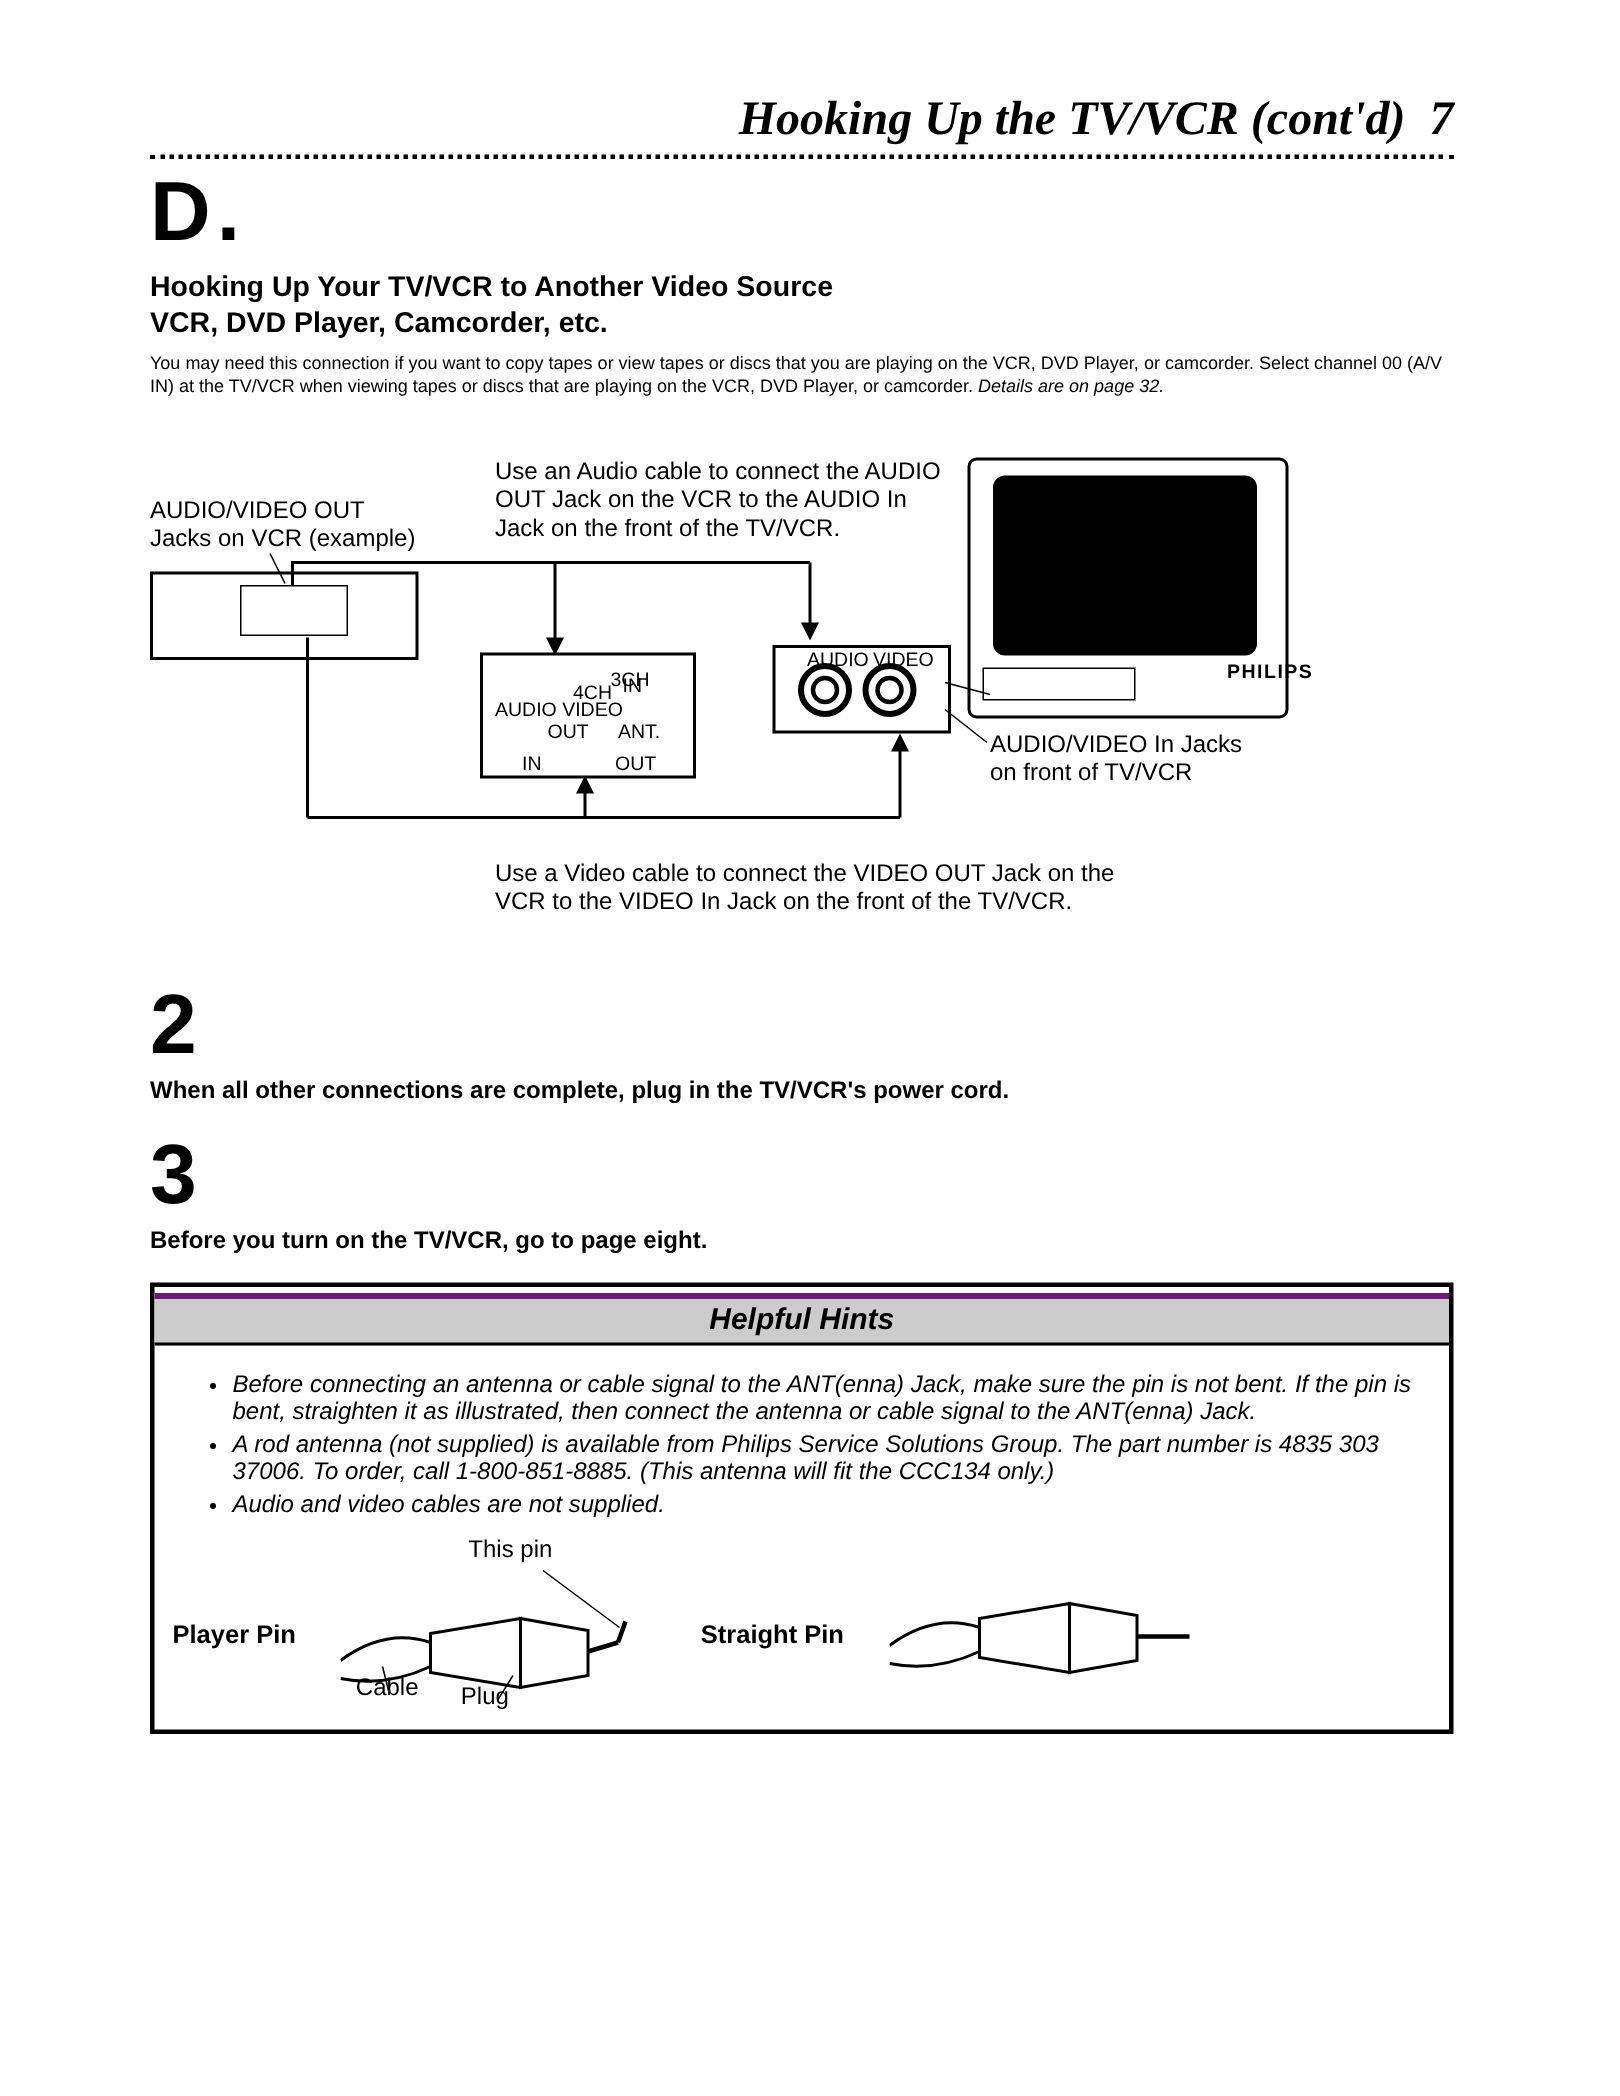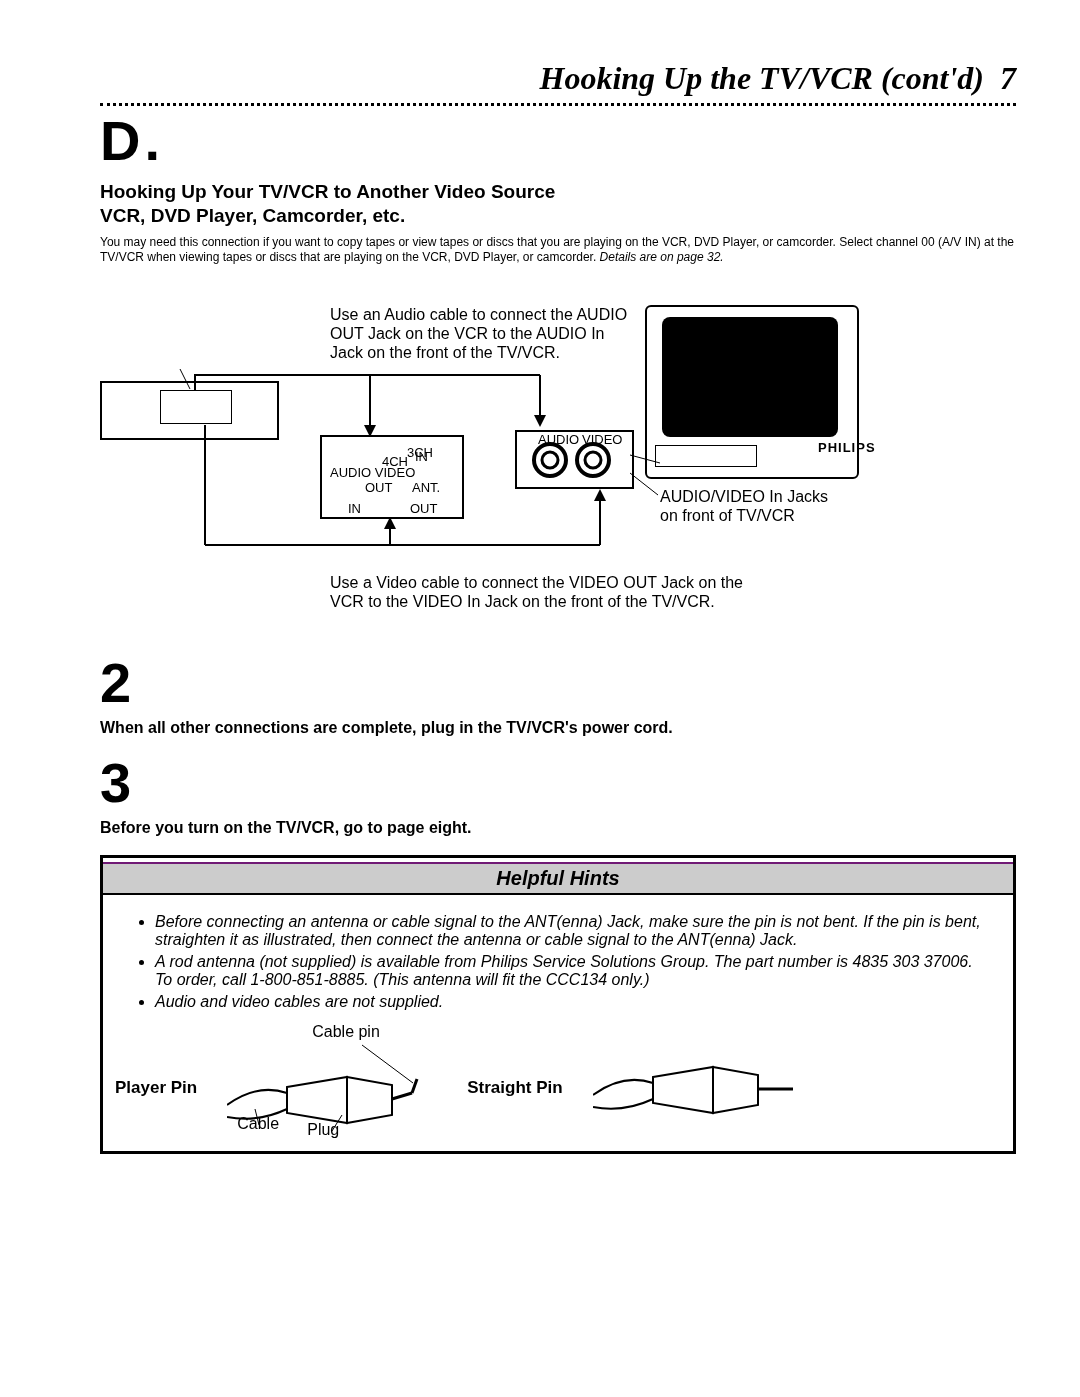--- a/index.html
+++ b/index.html
@@ -4,21 +4,21 @@
 <style>
   body {
     margin: 0;
     padding: 0;
     background: #fff;
     font-family: Arial, Helvetica, sans-serif;
     color: #000;
     width: 1080px;
   }
   .page {
-    padding: 60px 64px 60px 100px;
+    padding: 60px 111px 60px 100px;
   }
   .header {
     text-align: right;
     font-style: italic;
     font-weight: bold;
     font-size: 32px;
     font-family: "Times New Roman", serif;
     margin-bottom: 6px;
   }
   .dotted {
@@ -77,21 +77,21 @@
     font-weight: bold;
     font-size: 16px;
     margin: 8px 0 18px 0;
   }
   .hints-box {
     border: 3px solid #000;
     margin-top: 6px;
   }
   .hints-head {
     background: #ccc;
-    border-top: 2px solid #701a75;
+    border-top: 4px solid #701a75;
     border-bottom: 2px solid #000;
     text-align: center;
     font-style: italic;
     font-weight: bold;
     font-size: 20px;
     padding: 3px 0;
     margin-top: 4px;
   }
   .hints-body {
     padding: 6px 12px 12px 12px;
@@ -128,20 +128,24 @@
 
   <div class="sub-h1">Hooking Up Your TV/VCR to Another Video Source</div>
   <div class="sub-h2">VCR, DVD Player, Camcorder, etc.</div>
 
   <div class="body-text">
     <span>You may need this connection if you want to copy tapes or view tapes or discs that you are playing on the VCR, DVD Player, or camcorder. Select channel 00 (A/V IN) at the TV/VCR when viewing tapes or discs that are playing on the VCR, DVD Player, or camcorder. </span><span class="ital">Details are on page 32.</span>
   </div>
 
   <div class="diagram-block">
 
+    <div class="diagram-text" style="left:0;top:26px;">
+      <div>AUDIO/VIDEO OUT</div>
+      <div>Jacks on VCR (example)</div>
+    </div>
 
     <div class="diagram-text" style="left:230px;top:0;width:300px;">
       <span>Use an Audio cable to connect the AUDIO OUT Jack on the VCR to the AUDIO In Jack on the front of the TV/VCR.</span>
     </div>
 
     <div class="diagram-placeholder" style="left:0;top:76px;width:175px;height:55px;"></div>
     <div class="diagram-placeholder" style="left:60px;top:85px;width:70px;height:32px;border-width:1px;"></div>
 
     <div class="diagram-placeholder" style="left:220px;top:130px;width:140px;height:80px;"></div>
     <div class="tiny diagram-text" style="left:230px;top:160px;">
@@ -238,21 +242,21 @@
       <ul>
         <li>Before connecting an antenna or cable signal to the ANT(enna) Jack, make sure the pin is not bent. If the pin is bent, straighten it as illustrated, then connect the antenna or cable signal to the ANT(enna) Jack.</li>
         <li>A rod antenna (not supplied) is available from Philips Service Solutions Group. The part number is 4835 303 37006. To order, call 1-800-851-8885. (This antenna will fit the CCC134 only.)</li>
         <li>Audio and video cables are not supplied.</li>
       </ul>
     </div>
     <div class="pin-row">
       <span class="pin-label">Player Pin</span>
 
       <div class="pin-svg-box" style="width:210px;height:90px;">
-        <span class="pin-annot" style="left:85px;top:-20px;">Cable pin</span>
+        <span class="pin-annot" style="left:85px;top:-20px;">This pin</span>
         <svg width="210" height="90">
 
           <path d="M0 62 Q 30 40 60 50" stroke="#000" stroke-width="2" fill="none"></path>
           <path d="M0 74 Q 30 80 60 66" stroke="#000" stroke-width="2" fill="none"></path>
 
           <polygon points="60,44 120,34 120,80 60,70" fill="#fff" stroke="#000" stroke-width="2"></polygon>
 
           <polygon points="120,34 165,42 165,72 120,80" fill="#fff" stroke="#000" stroke-width="2"></polygon>
 
           <line x1="165" y1="56" x2="185" y2="50" stroke="#000" stroke-width="3"></line>

